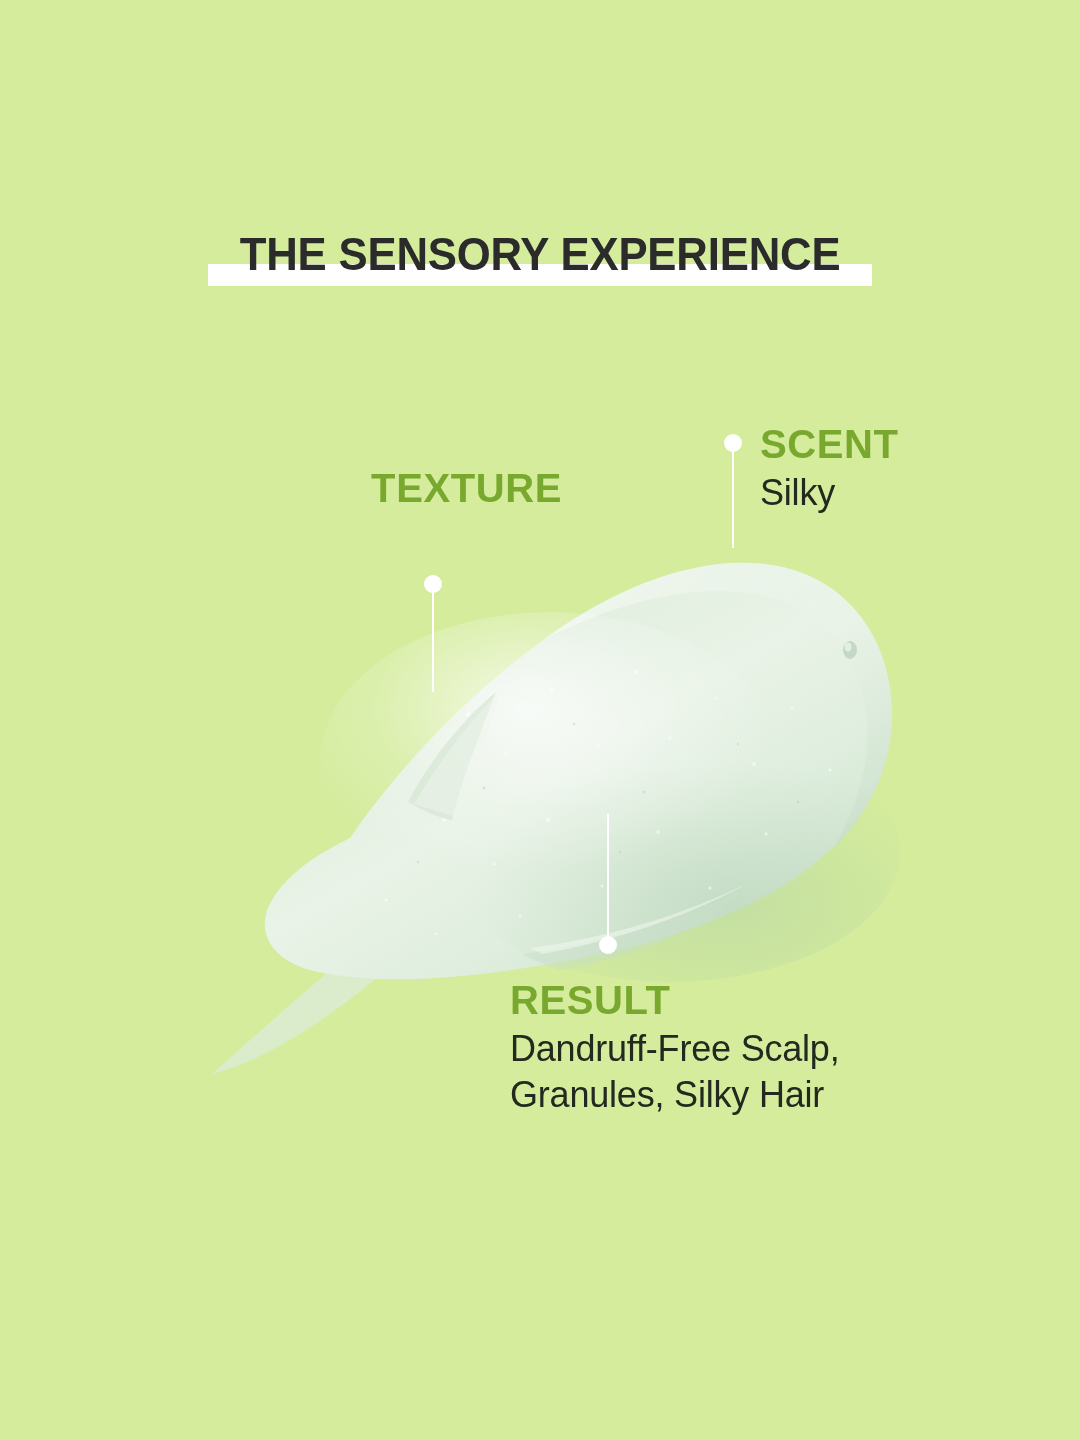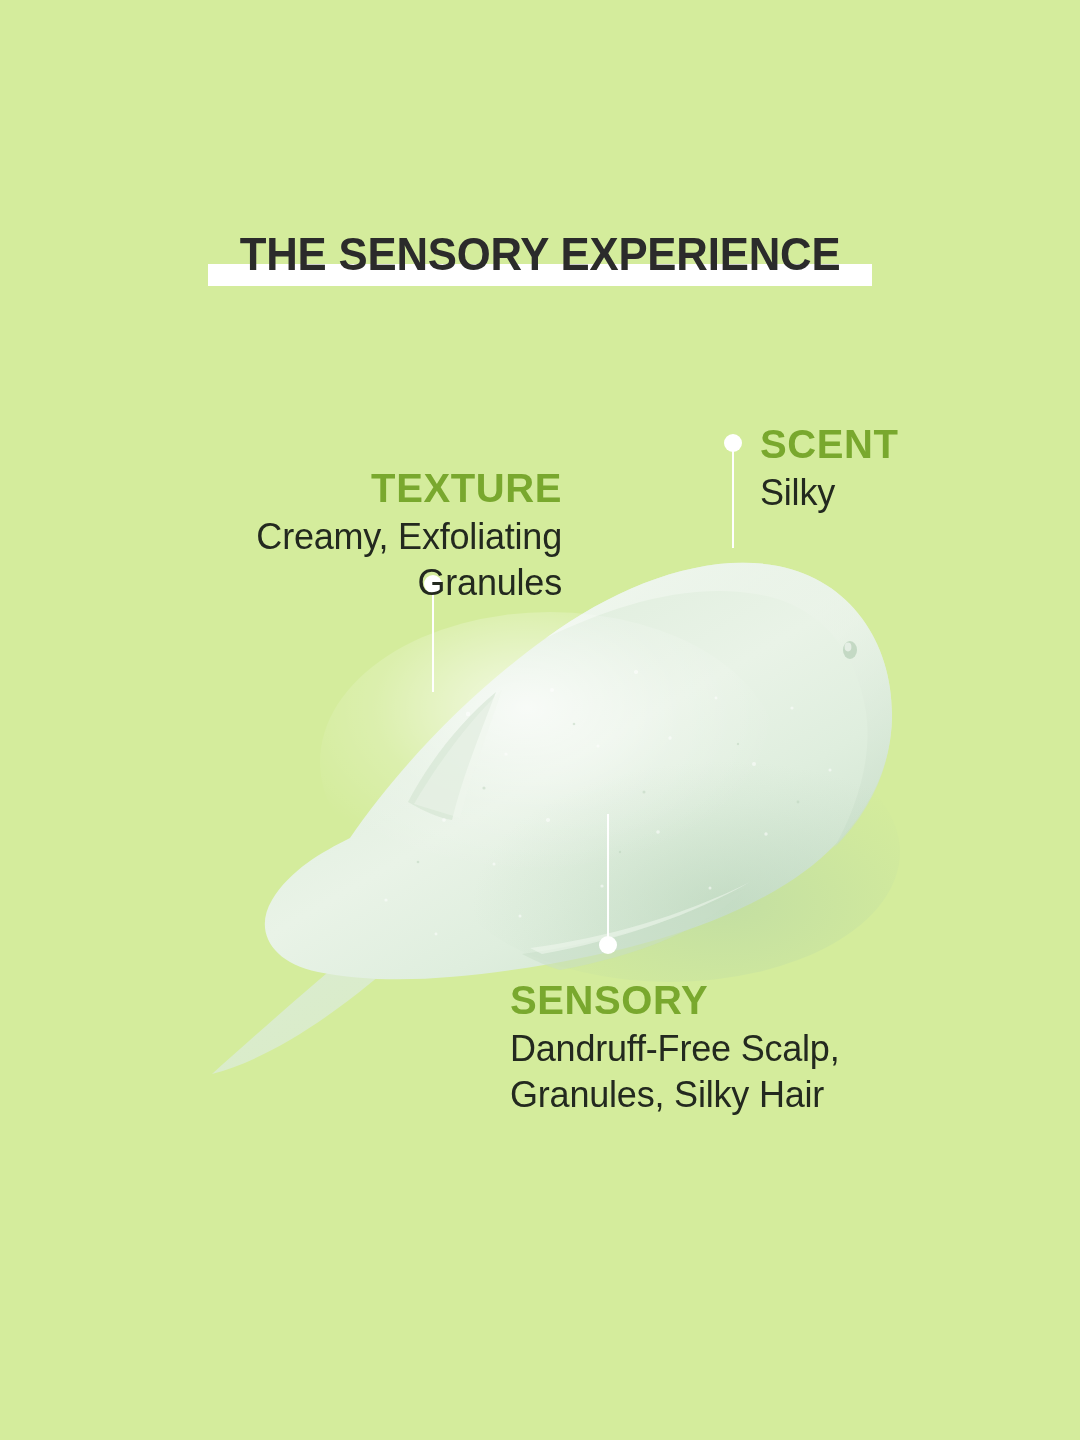--- a/index.html
+++ b/index.html
@@ -268,28 +268,26 @@
   <div class="leader-dot" id="leader-dot-texture"></div>
 
   <div class="leader" id="leader-line-scent"></div>
   <div class="leader-dot" id="leader-dot-scent"></div>
 
   <div class="leader" id="leader-line-result"></div>
   <div class="leader-dot" id="leader-dot-result"></div>
 
   <div class="callout" id="callout-texture">
     <div class="callout-label">TEXTURE</div>
-    <div class="callout-body">Creamy, Exfoliating
-Granules</div>
   </div>
 
   <div class="callout" id="callout-scent">
     <div class="callout-label">SCENT</div>
     <div class="callout-body">Silky</div>
   </div>
 
   <div class="callout" id="callout-result">
-    <div class="callout-label">SENSORY</div>
+    <div class="callout-label">RESULT</div>
     <div class="callout-body">Dandruff-Free Scalp,
 Granules, Silky Hair</div>
   </div>
 
 </div>
 
 </body></html>

